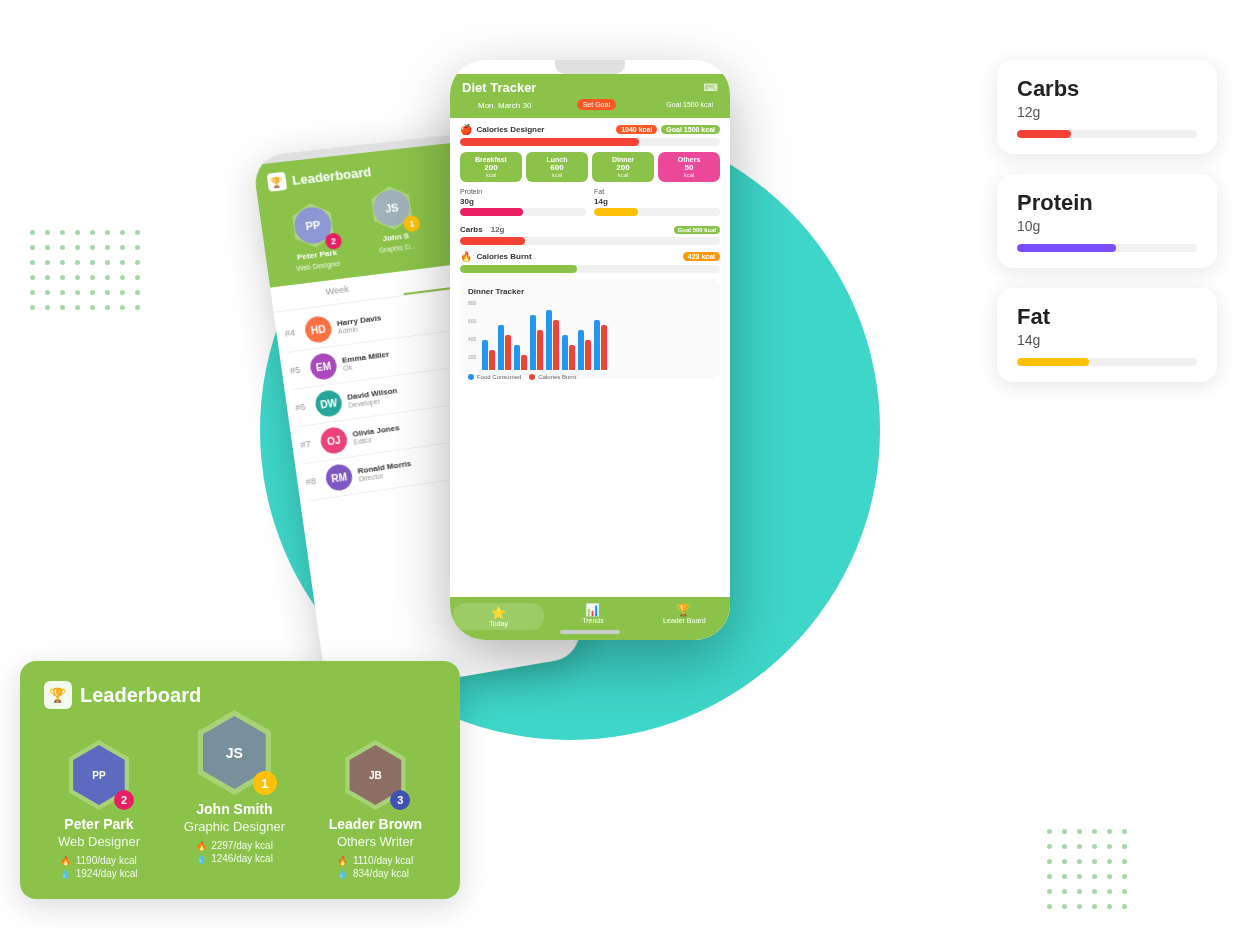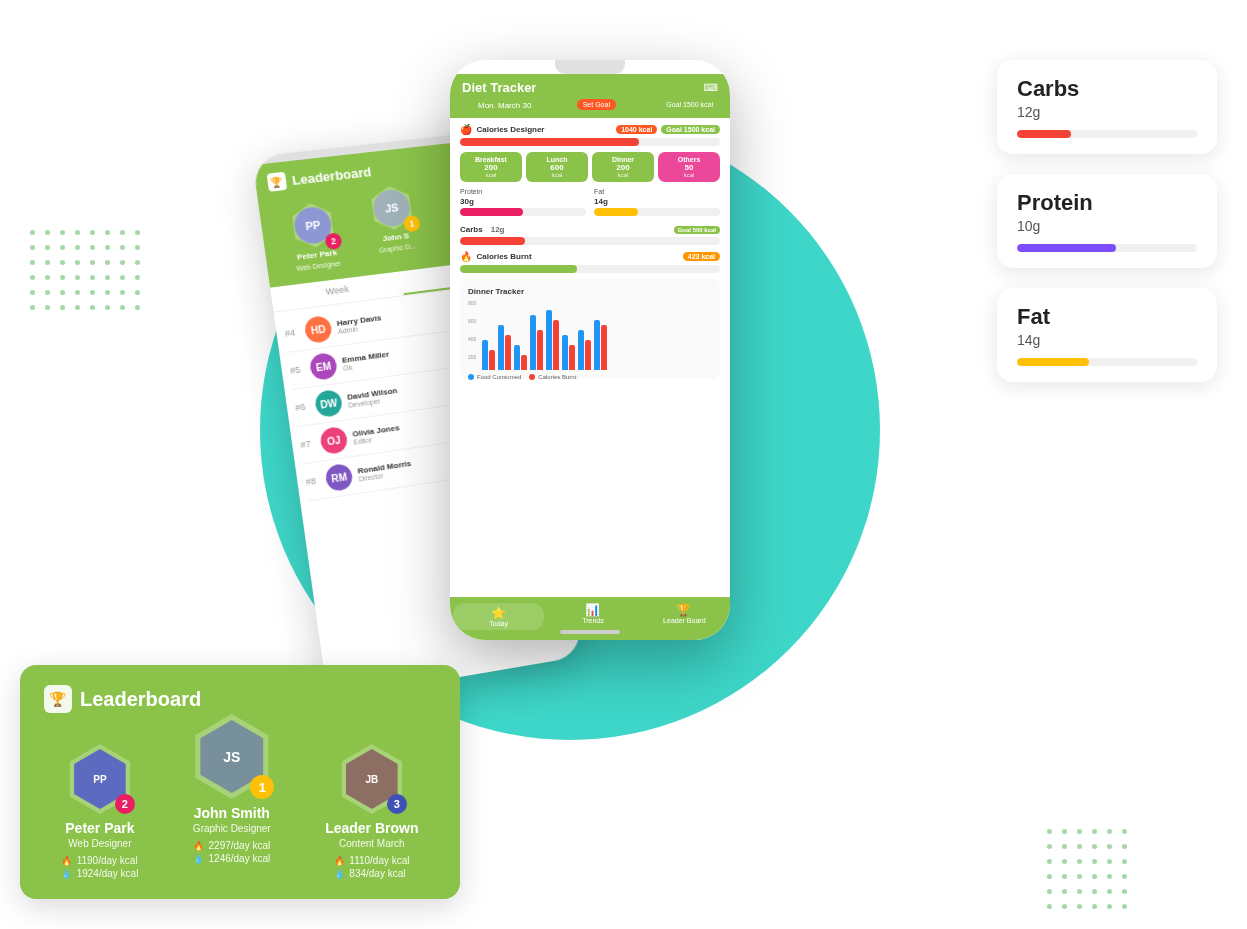--- a/index.html
+++ b/index.html
@@ -461,21 +461,21 @@
       z-index: 1;
     }
     .lb-person-name {
       color: #fff;
       font-size: 14px;
       font-weight: 700;
       text-align: center;
     }
     .lb-person-role {
       color: rgba(255,255,255,0.9);
-      font-size: 10px;
+      font-size: 13px;
       text-align: center;
       margin-top: -4px;
     }
     .lb-person-stats {
       display: flex;
       flex-direction: column;
       gap: 2px;
     }
     .lb-stat {
       font-size: 10px;
@@ -991,21 +991,21 @@
       </div>
     </div>
 
     <div class="lb-person">
       <div class="lb-hex">
         <div class="lb-hex-bg"></div>
         <div class="lb-hex-inner" style="background:#8d6e63;">JB</div>
         <div class="lb-rank-badge" style="background:#3f51b5;">3</div>
       </div>
       <div class="lb-person-name">Leader Brown</div>
-      <div class="lb-person-role">Content March</div>
+      <div class="lb-person-role">Others Writer</div>
       <div class="lb-person-stats">
         <div class="lb-stat">
             <span class="lb-stat-icon">🔥</span>
             <span>1110/day kcal</span>
           </div>
         <div class="lb-stat">
             <span class="lb-stat-icon">💧</span>
             <span>834/day kcal</span>
           </div>
       </div>

